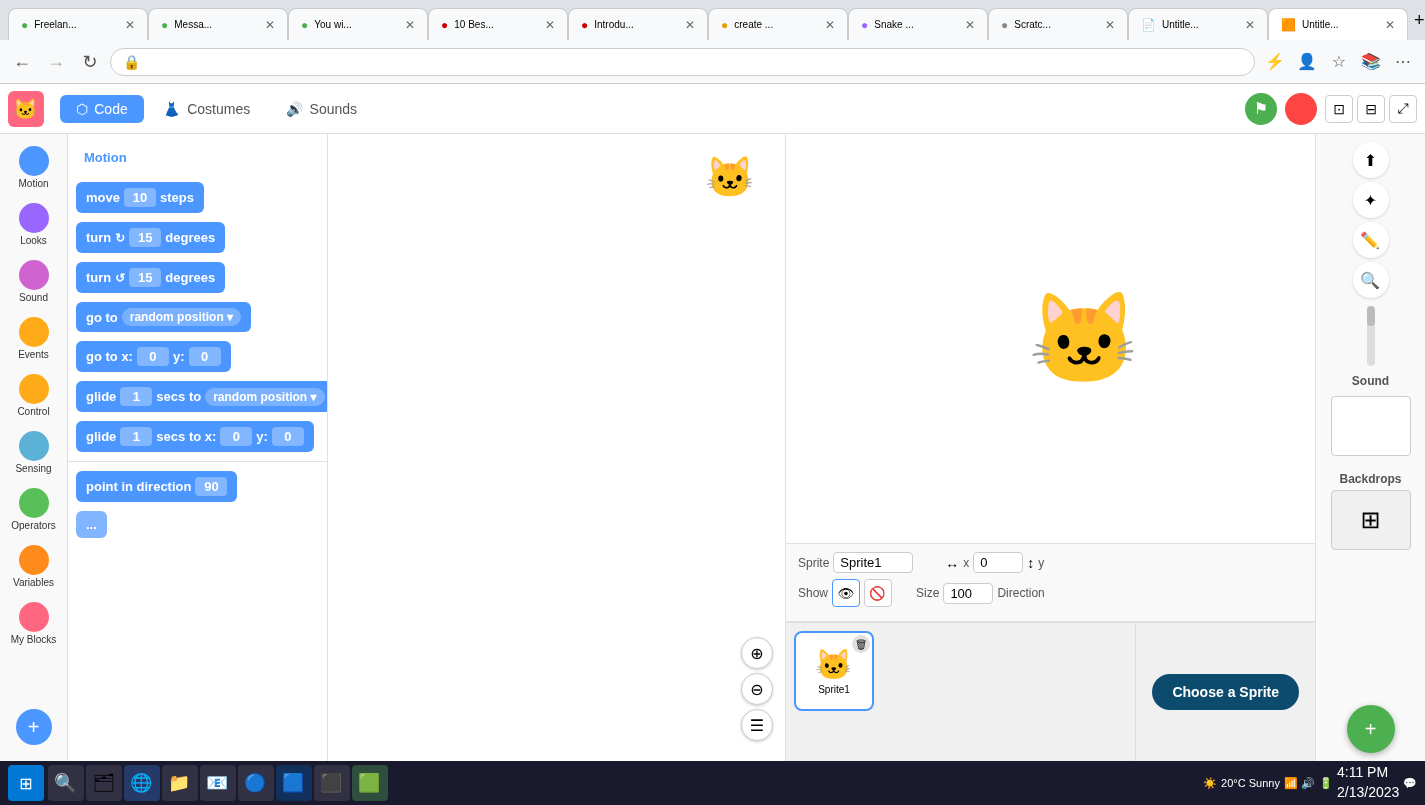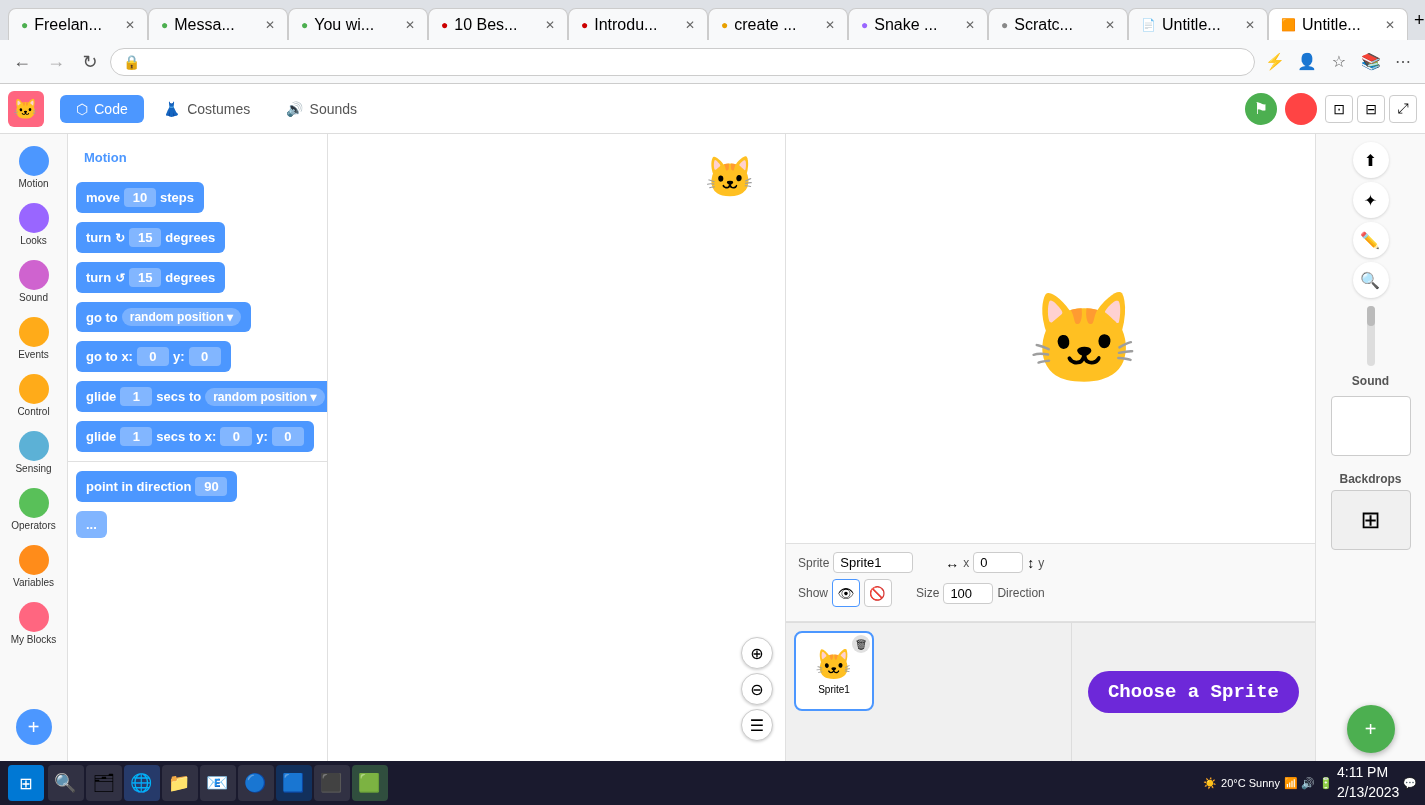--- a/index.html
+++ b/index.html
@@ -3,21 +3,21 @@
   <meta charset="utf-8">
   <style>
     * { box-sizing: border-box; margin: 0; padding: 0; }
     body { font-family: 'Segoe UI', Arial, sans-serif; background: #f0f0f0; width: 1425px; height: 805px; overflow: hidden; }
 
     
     .browser-frame { width: 100%; height: 100%; display: flex; flex-direction: column; }
     .tab-bar { background: #dee1e6; height: 40px; display: flex; align-items: flex-end; padding: 0 8px; }
     .tab { height: 32px; background: #f8f9fa; border-radius: 8px 8px 0 0; padding: 0 12px; display: flex; align-items: center; font-size: 12px; border: 1px solid #ccc; border-bottom: none; min-width: 140px; max-width: 200px; gap: 6px; position: relative; }
     .tab.active { background: #fff; z-index: 2; }
-    .tab-title { flex: 1; overflow: hidden; text-overflow: ellipsis; white-space: nowrap; font-size: 16px; }
+    .tab-title { flex: 1; overflow: hidden; text-overflow: ellipsis; white-space: nowrap; font-size: 10px; }
     .tab-close { font-size: 12px; color: #666; cursor: pointer; }
     .tab-new { background: none; border: none; font-size: 18px; cursor: pointer; align-self: center; padding: 0 6px; }
 
     .nav-bar { background: #f8f9fa; height: 44px; display: flex; align-items: center; padding: 0 8px; gap: 6px; border-bottom: 1px solid #ccc; }
     .nav-btn { background: none; border: none; font-size: 18px; cursor: pointer; color: #555; width: 28px; height: 28px; display: flex; align-items: center; justify-content: center; border-radius: 50%; }
     .address-bar { flex: 1; height: 28px; border: 1px solid #ccc; border-radius: 14px; padding: 0 12px; font-size: 13px; background: #fff; display: flex; align-items: center; gap: 8px; }
     .address-text { flex: 1; font-size: 12px; color: #333; }
     .nav-icons { display: flex; gap: 4px; }
     .nav-icon-btn { background: none; border: none; font-size: 16px; cursor: pointer; color: #555; width: 28px; height: 28px; display: flex; align-items: center; justify-content: center; }
 
@@ -70,21 +70,21 @@
     .show-btn { width: 28px; height: 28px; border: 1px solid #ccc; border-radius: 4px; background: #fff; cursor: pointer; display: flex; align-items: center; justify-content: center; }
     .show-btn.active { border-color: #4c97ff; }
 
     
     .sprite-list-area { display: flex; border-top: 1px solid #e0e0e0; height: 140px; }
     .sprite-list { flex: 1; background: #f0f0f0; overflow-x: auto; display: flex; gap: 8px; padding: 8px; }
     .sprite-thumb { width: 80px; height: 80px; border: 2px solid #4c97ff; border-radius: 8px; background: #fff; display: flex; flex-direction: column; align-items: center; justify-content: center; cursor: pointer; position: relative; }
     .sprite-thumb-delete { position: absolute; top: 2px; right: 2px; width: 18px; height: 18px; background: #e0e0e0; border-radius: 50%; display: flex; align-items: center; justify-content: center; font-size: 10px; cursor: pointer; }
     .sprite-thumb-name { font-size: 10px; text-align: center; margin-top: 2px; }
 
-    .choose-sprite-btn { background: #6d28d9; color: #fff; border: none; border-radius: 24px; padding: 10px 20px; font-size: 19px; font-weight: bold; cursor: pointer; margin: auto 8px; white-space: nowrap; font-family: Liberation Mono, monospace; }
+    .choose-sprite-btn { background: #0c4a6e; color: #fff; border: none; border-radius: 24px; padding: 10px 20px; font-size: 14px; font-weight: bold; cursor: pointer; margin: auto 8px; white-space: nowrap; }
 
     
     .stage-right-panel { width: 110px; border-left: 1px solid #e0e0e0; background: #f9f9f9; display: flex; flex-direction: column; align-items: center; padding: 8px; }
     .stage-right-label { font-size: 12px; font-weight: bold; color: #555; margin-bottom: 8px; }
     .stage-thumb { width: 80px; height: 60px; border: 1px solid #ccc; border-radius: 4px; background: #fff; margin-bottom: 8px; }
     .backdrops-label { font-size: 12px; font-weight: bold; color: #555; margin-top: 8px; }
     .backdrop-thumb { width: 80px; height: 60px; border: 1px solid #ccc; border-radius: 4px; background: #f0f0f0; display: flex; align-items: center; justify-content: center; cursor: pointer; margin-top: 4px; }
     .side-action-btn { width: 36px; height: 36px; border: none; border-radius: 50%; background: #fff; cursor: pointer; display: flex; align-items: center; justify-content: center; box-shadow: 0 1px 3px rgba(0,0,0,0.15); font-size: 16px; }
 
     

